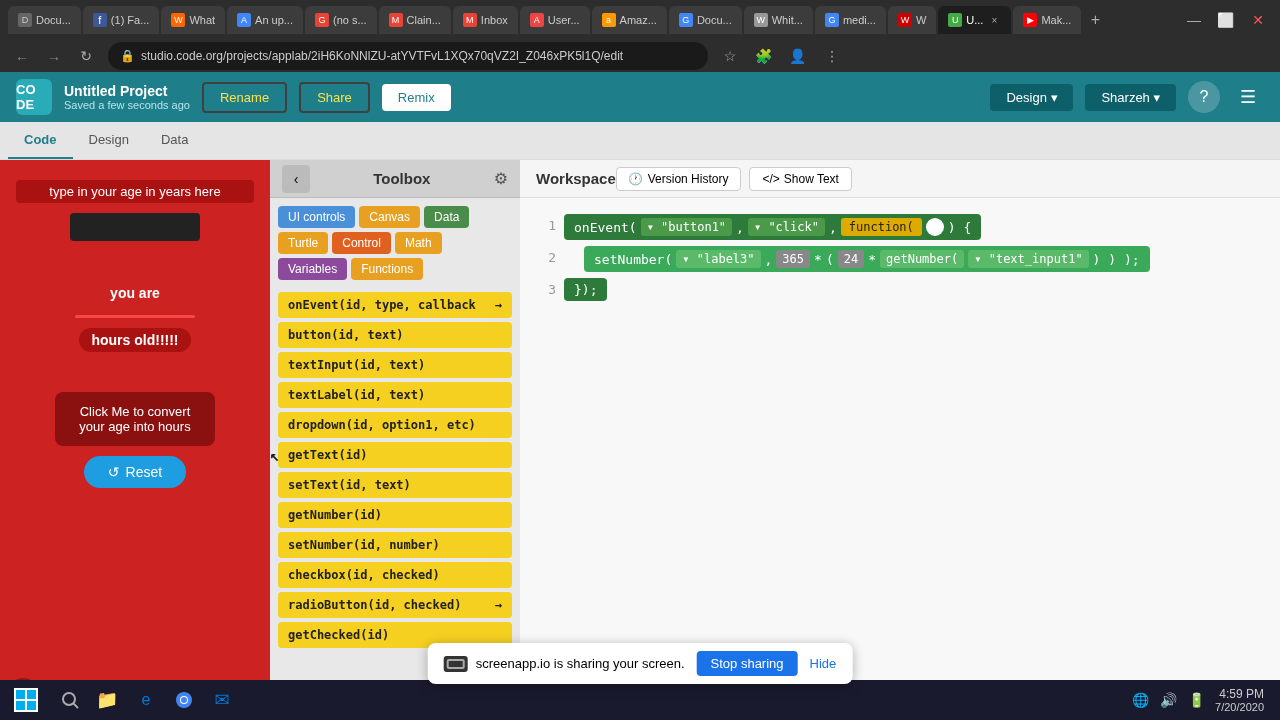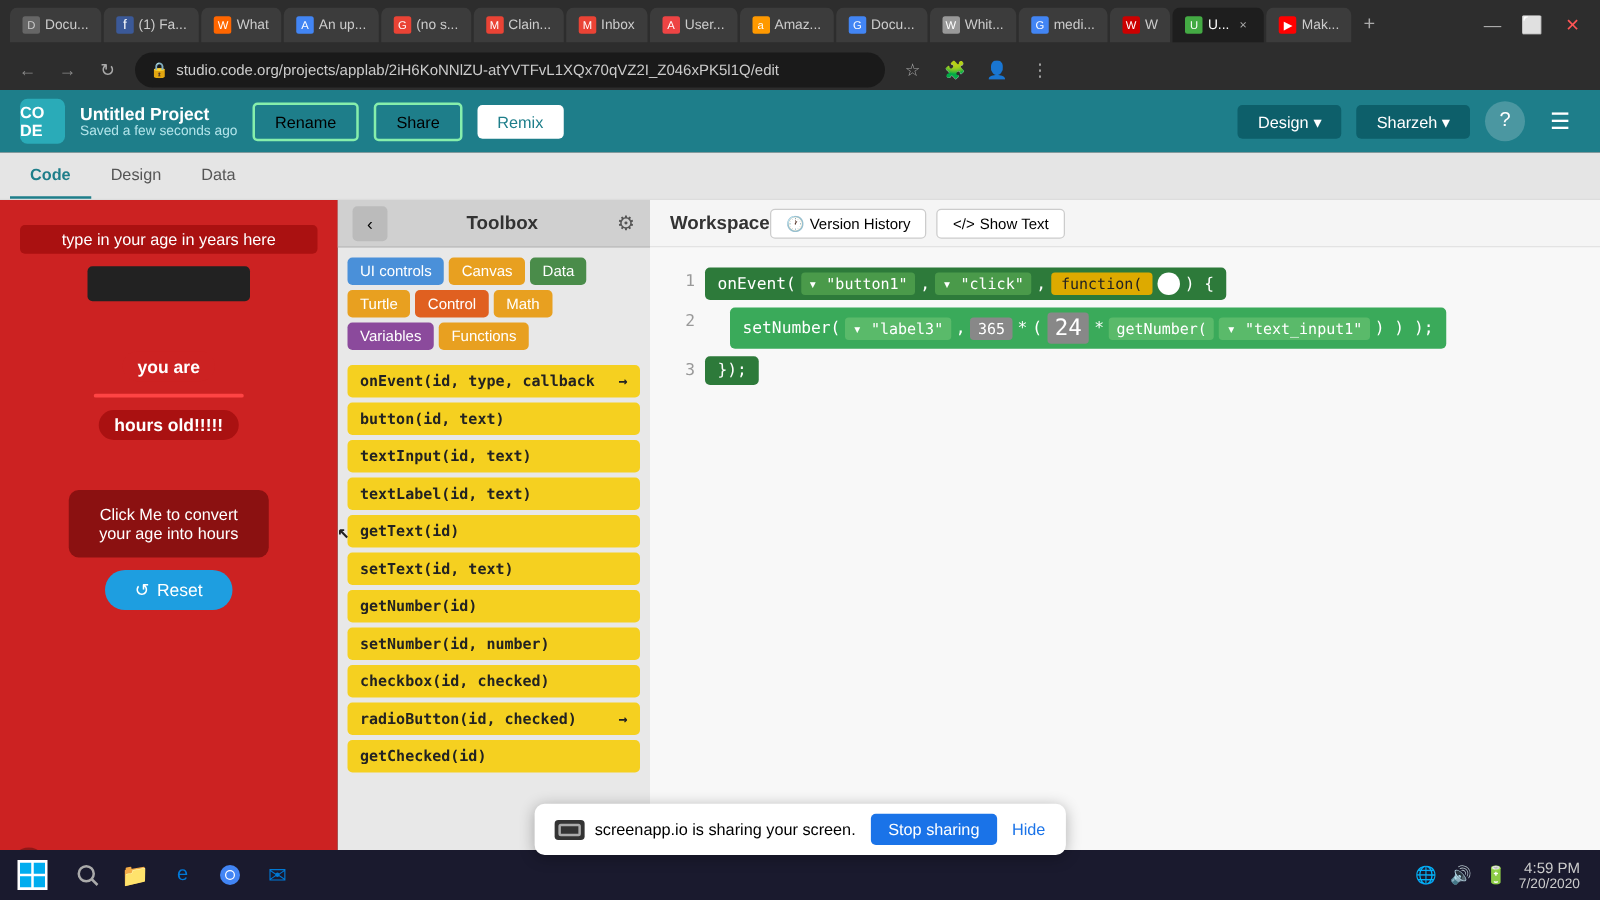--- a/index.html
+++ b/index.html
@@ -131,22 +131,22 @@
     .header-btn {
       padding: 6px 16px;
       border-radius: 4px;
       border: none;
       cursor: pointer;
       font-size: 13px;
       font-weight: 500;
     }
     .btn-outline {
       background: transparent;
-      border: 2px solid #86efac;
-      color: #000000;
+      border: 2px solid #404040;
+      color: #fde047;
     }
     .btn-solid {
       background: white;
       color: #1e7e8a;
     }
     .spacer { flex: 1; }
     .create-btn {
       background: #0d5f6a;
       color: white;
       padding: 6px 16px;
@@ -721,20 +721,23 @@
       </div>
       <div class="toolbox-block">
         <span>button(id, text)</span>
       </div>
       <div class="toolbox-block">
         <span>textInput(id, text)</span>
       </div>
       <div class="toolbox-block">
         <span>textLabel(id, text)</span>
       </div>
+      <div class="toolbox-block">
+        <span>dropdown(id, option1, etc)</span>
+      </div>
       <div class="toolbox-block" style="cursor:pointer;position:relative;">
         <span>getText(id)</span>
         <span style="position:absolute;left:-8px;top:50%;transform:translateY(-50%);font-size:16px;">↖</span>
       </div>
       <div class="toolbox-block">
         <span>setText(id, text)</span>
       </div>
       <div class="toolbox-block">
         <span>getNumber(id)</span>
       </div>
@@ -786,21 +789,21 @@
 
       <div class="code-line">
         <span class="line-num">2</span>
         <div style="background:#3aaa5a;border-radius:4px;padding:4px 10px;color:white;font-family:monospace;font-size:13px;display:flex;align-items:center;gap:4px;flex-wrap:wrap;margin-left:20px;">
           <span>setNumber(</span>
           <span style="background:#5aba6a;border-radius:3px;padding:2px 6px;font-size:12px;">▾ "label3"</span>
           <span>,</span>
           <span style="background:#888;border-radius:3px;padding:2px 6px;font-size:12px;">365</span>
           <span>*</span>
           <span>(</span>
-          <span style="background:#888;border-radius:3px;padding:2px 6px;font-size:18px;">24</span>
+          <span style="background:#888;border-radius:3px;padding:2px 6px;font-size:12px;">24</span>
           <span>*</span>
           <span style="background:#5aba6a;border-radius:3px;padding:2px 6px;font-size:12px;">getNumber(</span>
           <span style="background:#5aba6a;border-radius:3px;padding:2px 6px;font-size:12px;">▾ "text_input1"</span>
           <span>) ) );</span>
         </div>
       </div>
 
       <div class="code-line">
         <span class="line-num">3</span>
         <div style="background:#2d7a3a;border-radius:4px;padding:4px 10px;color:white;font-family:monospace;font-size:13px;">});</div>

